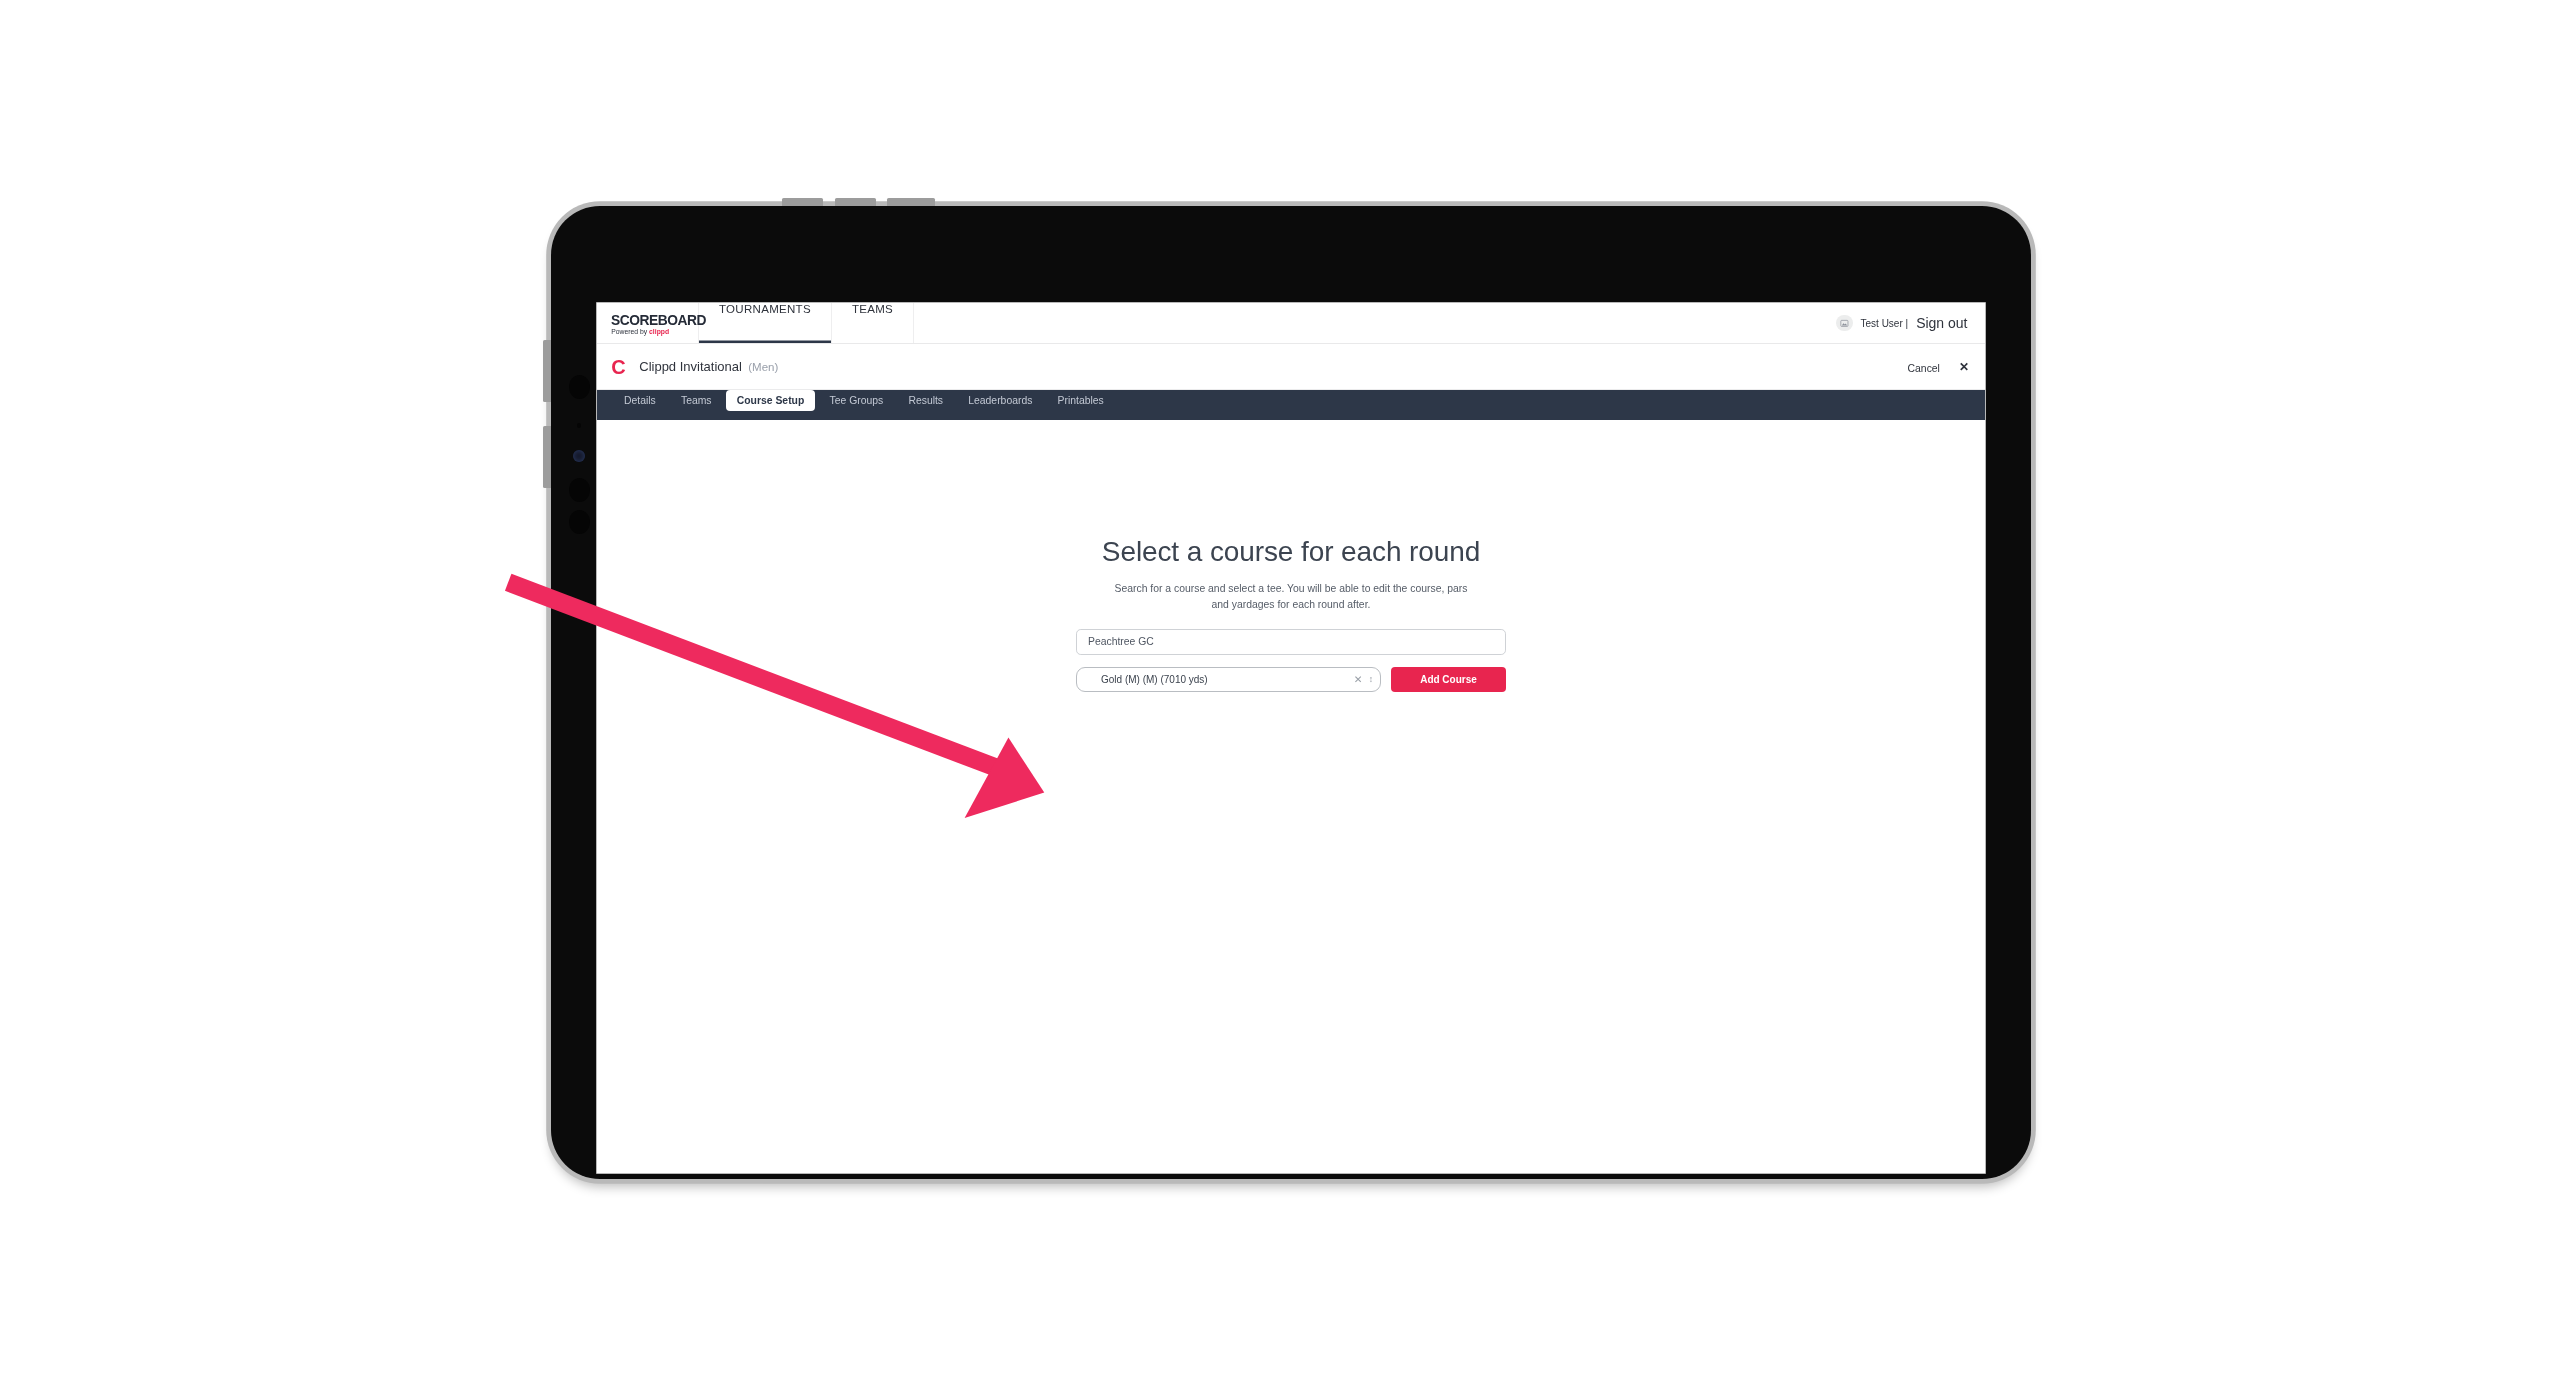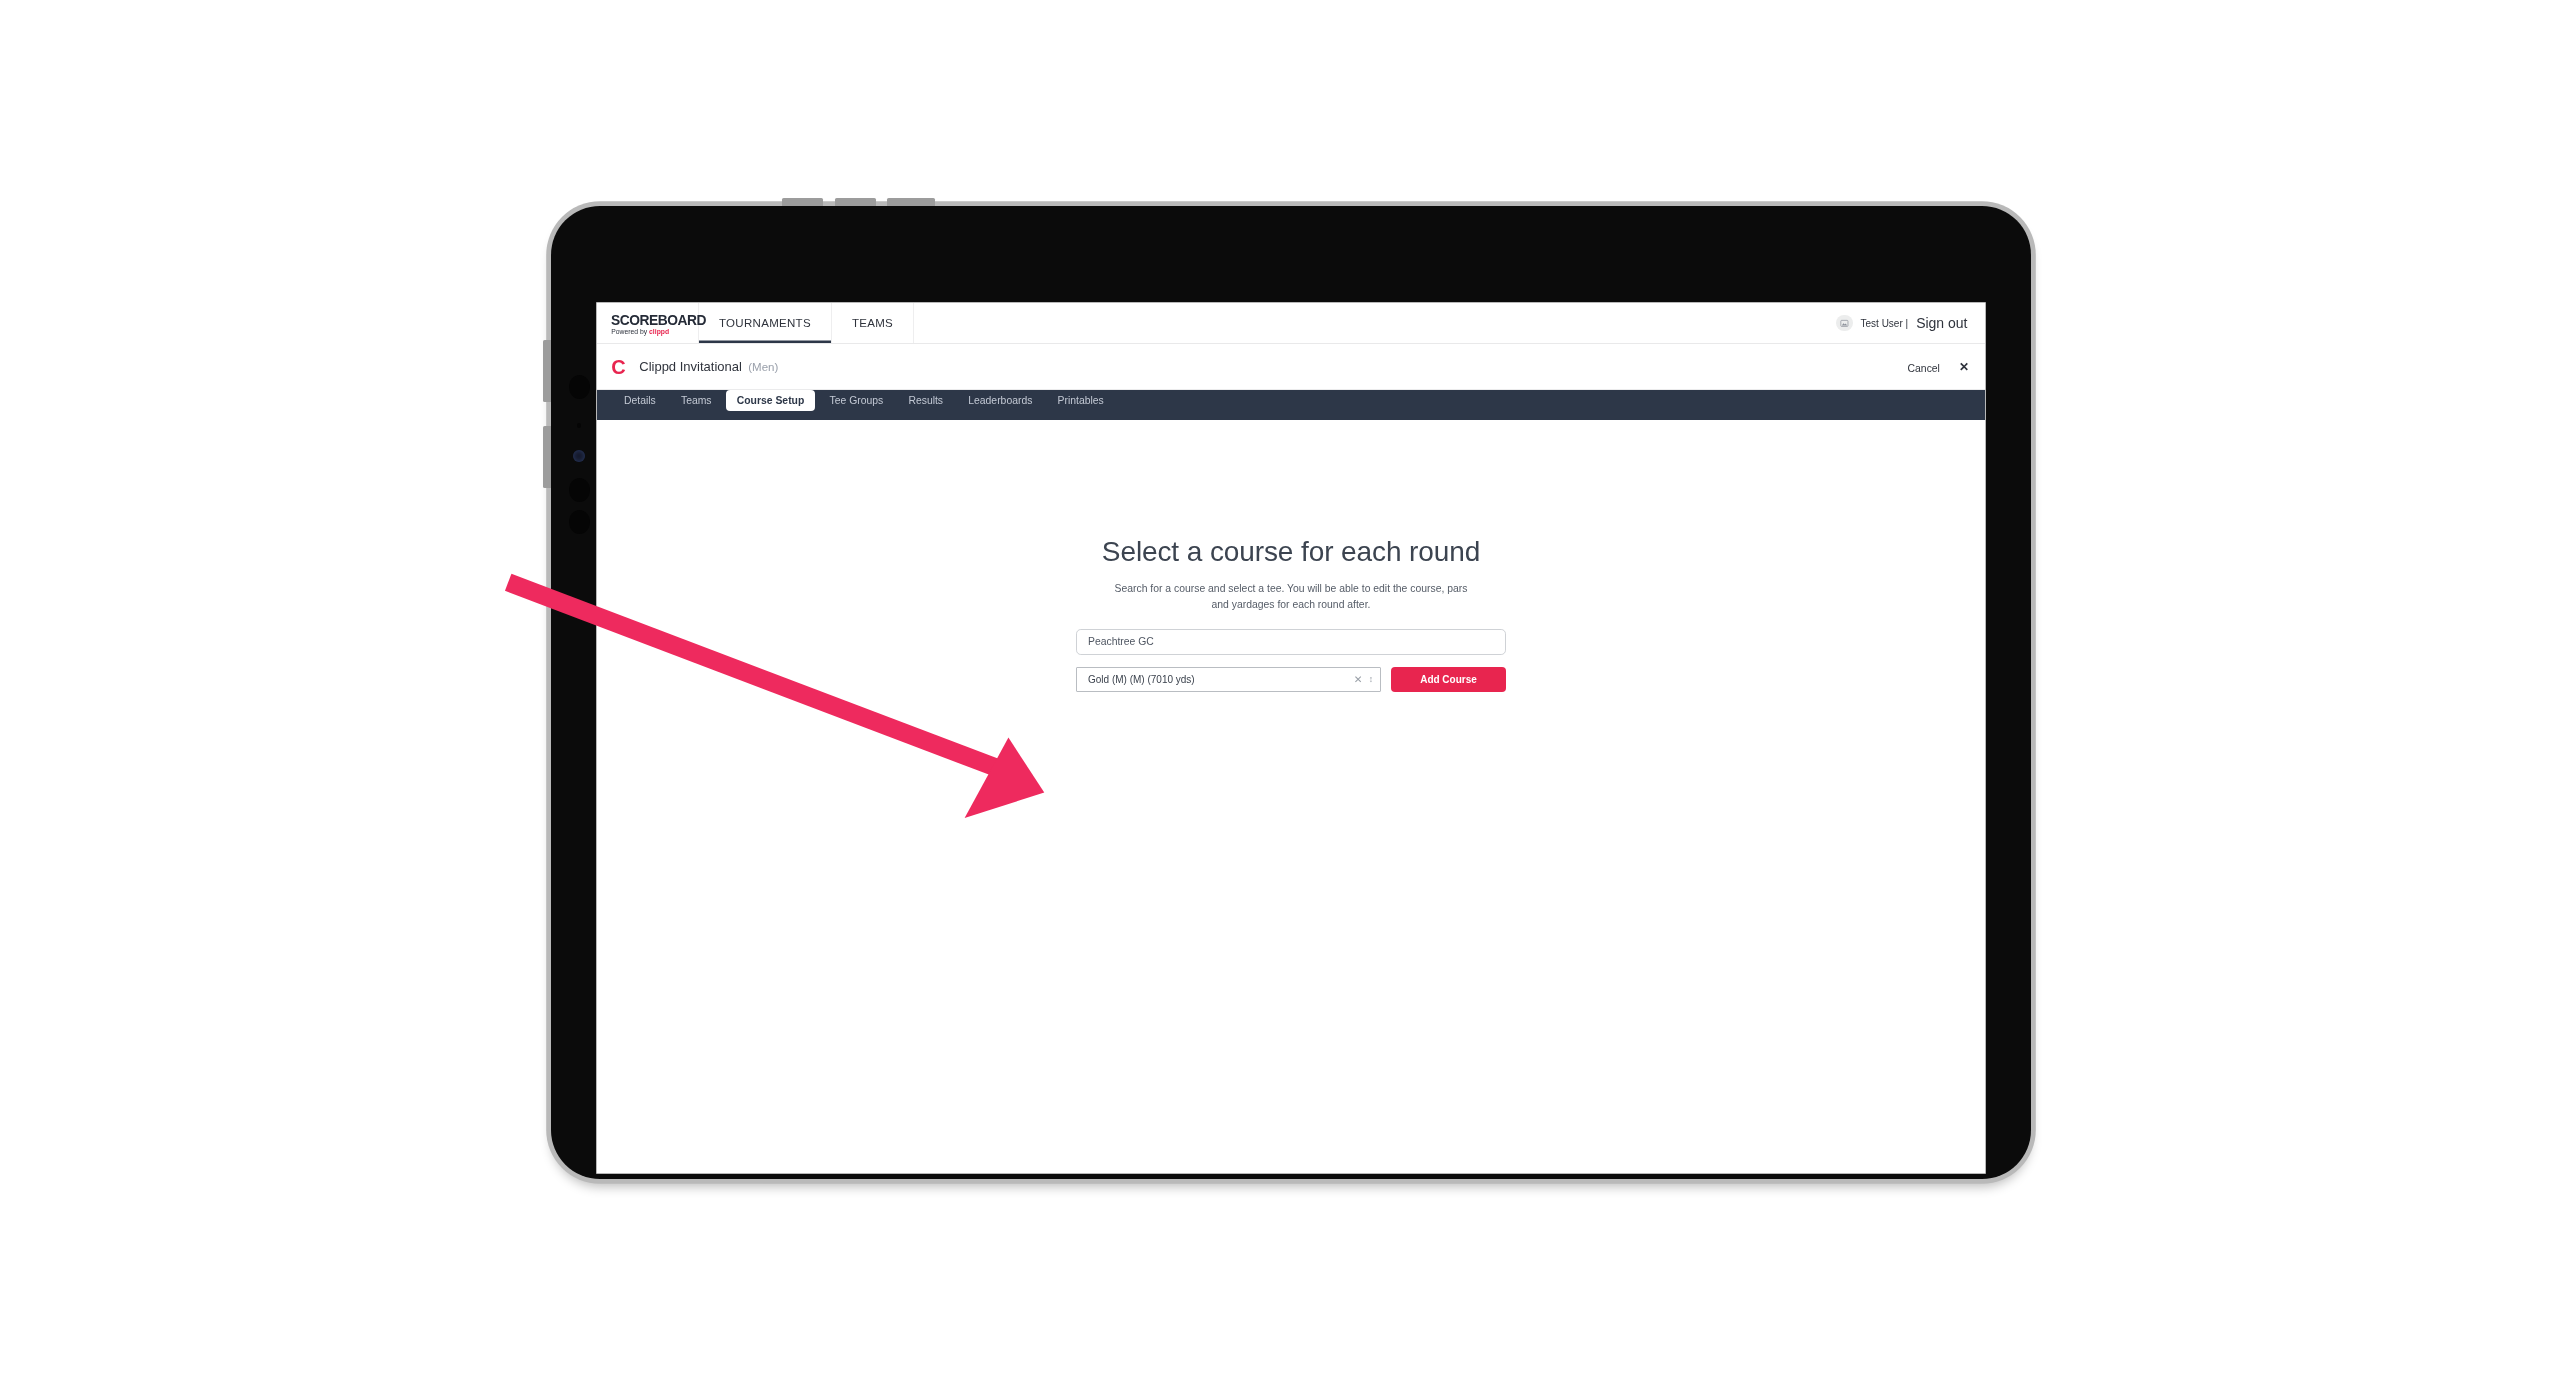--- a/index.html
+++ b/index.html
@@ -114,21 +114,21 @@
   }
   #brand-sub {
     font-size: 6.8px;
     color: #2a2f3a;
     margin-top: 0.8px;
     white-space: nowrap;
   }
   #brand-sub .pink { color: #e8254f; font-weight: bold; }
 
   .topnav {
-    display: flex; align-items: center;
+    display: flex; align-items: flex-start;
     padding: 0 20px;
     font-size: 11.5px;
     color: #2f333c;
     letter-spacing: 0.3px;
     border-right: 0.8px solid #eeeeef;
     cursor: pointer;
   }
   .topnav.active { box-shadow: inset 0 -2.4px 0 0 #2d3748; }
 
   #topbar-spacer { flex: 1; }
@@ -236,23 +236,23 @@
   #row2 {
     margin-top: 12px;
     display: flex;
     gap: 9.6px;
     align-items: stretch;
   }
   #tee-select {
     flex: 1;
     height: 25px;
     border: 0.8px solid #b9bdc2;
-    border-radius: 1px;
+    border-radius: 9px;
     display: flex; align-items: center;
-    padding: 0 8px 0 11px;
+    padding: 0 8px 0 24px;
     background: #fff;
     cursor: pointer;
   }
   #tee-value {
     flex: 1;
     text-align: left;
     font-size: 10px;
     color: #3b424d;
   }
   .sel-icon { color: #9aa0a8; font-size: 10.4px; margin-left: 6.4px; }

